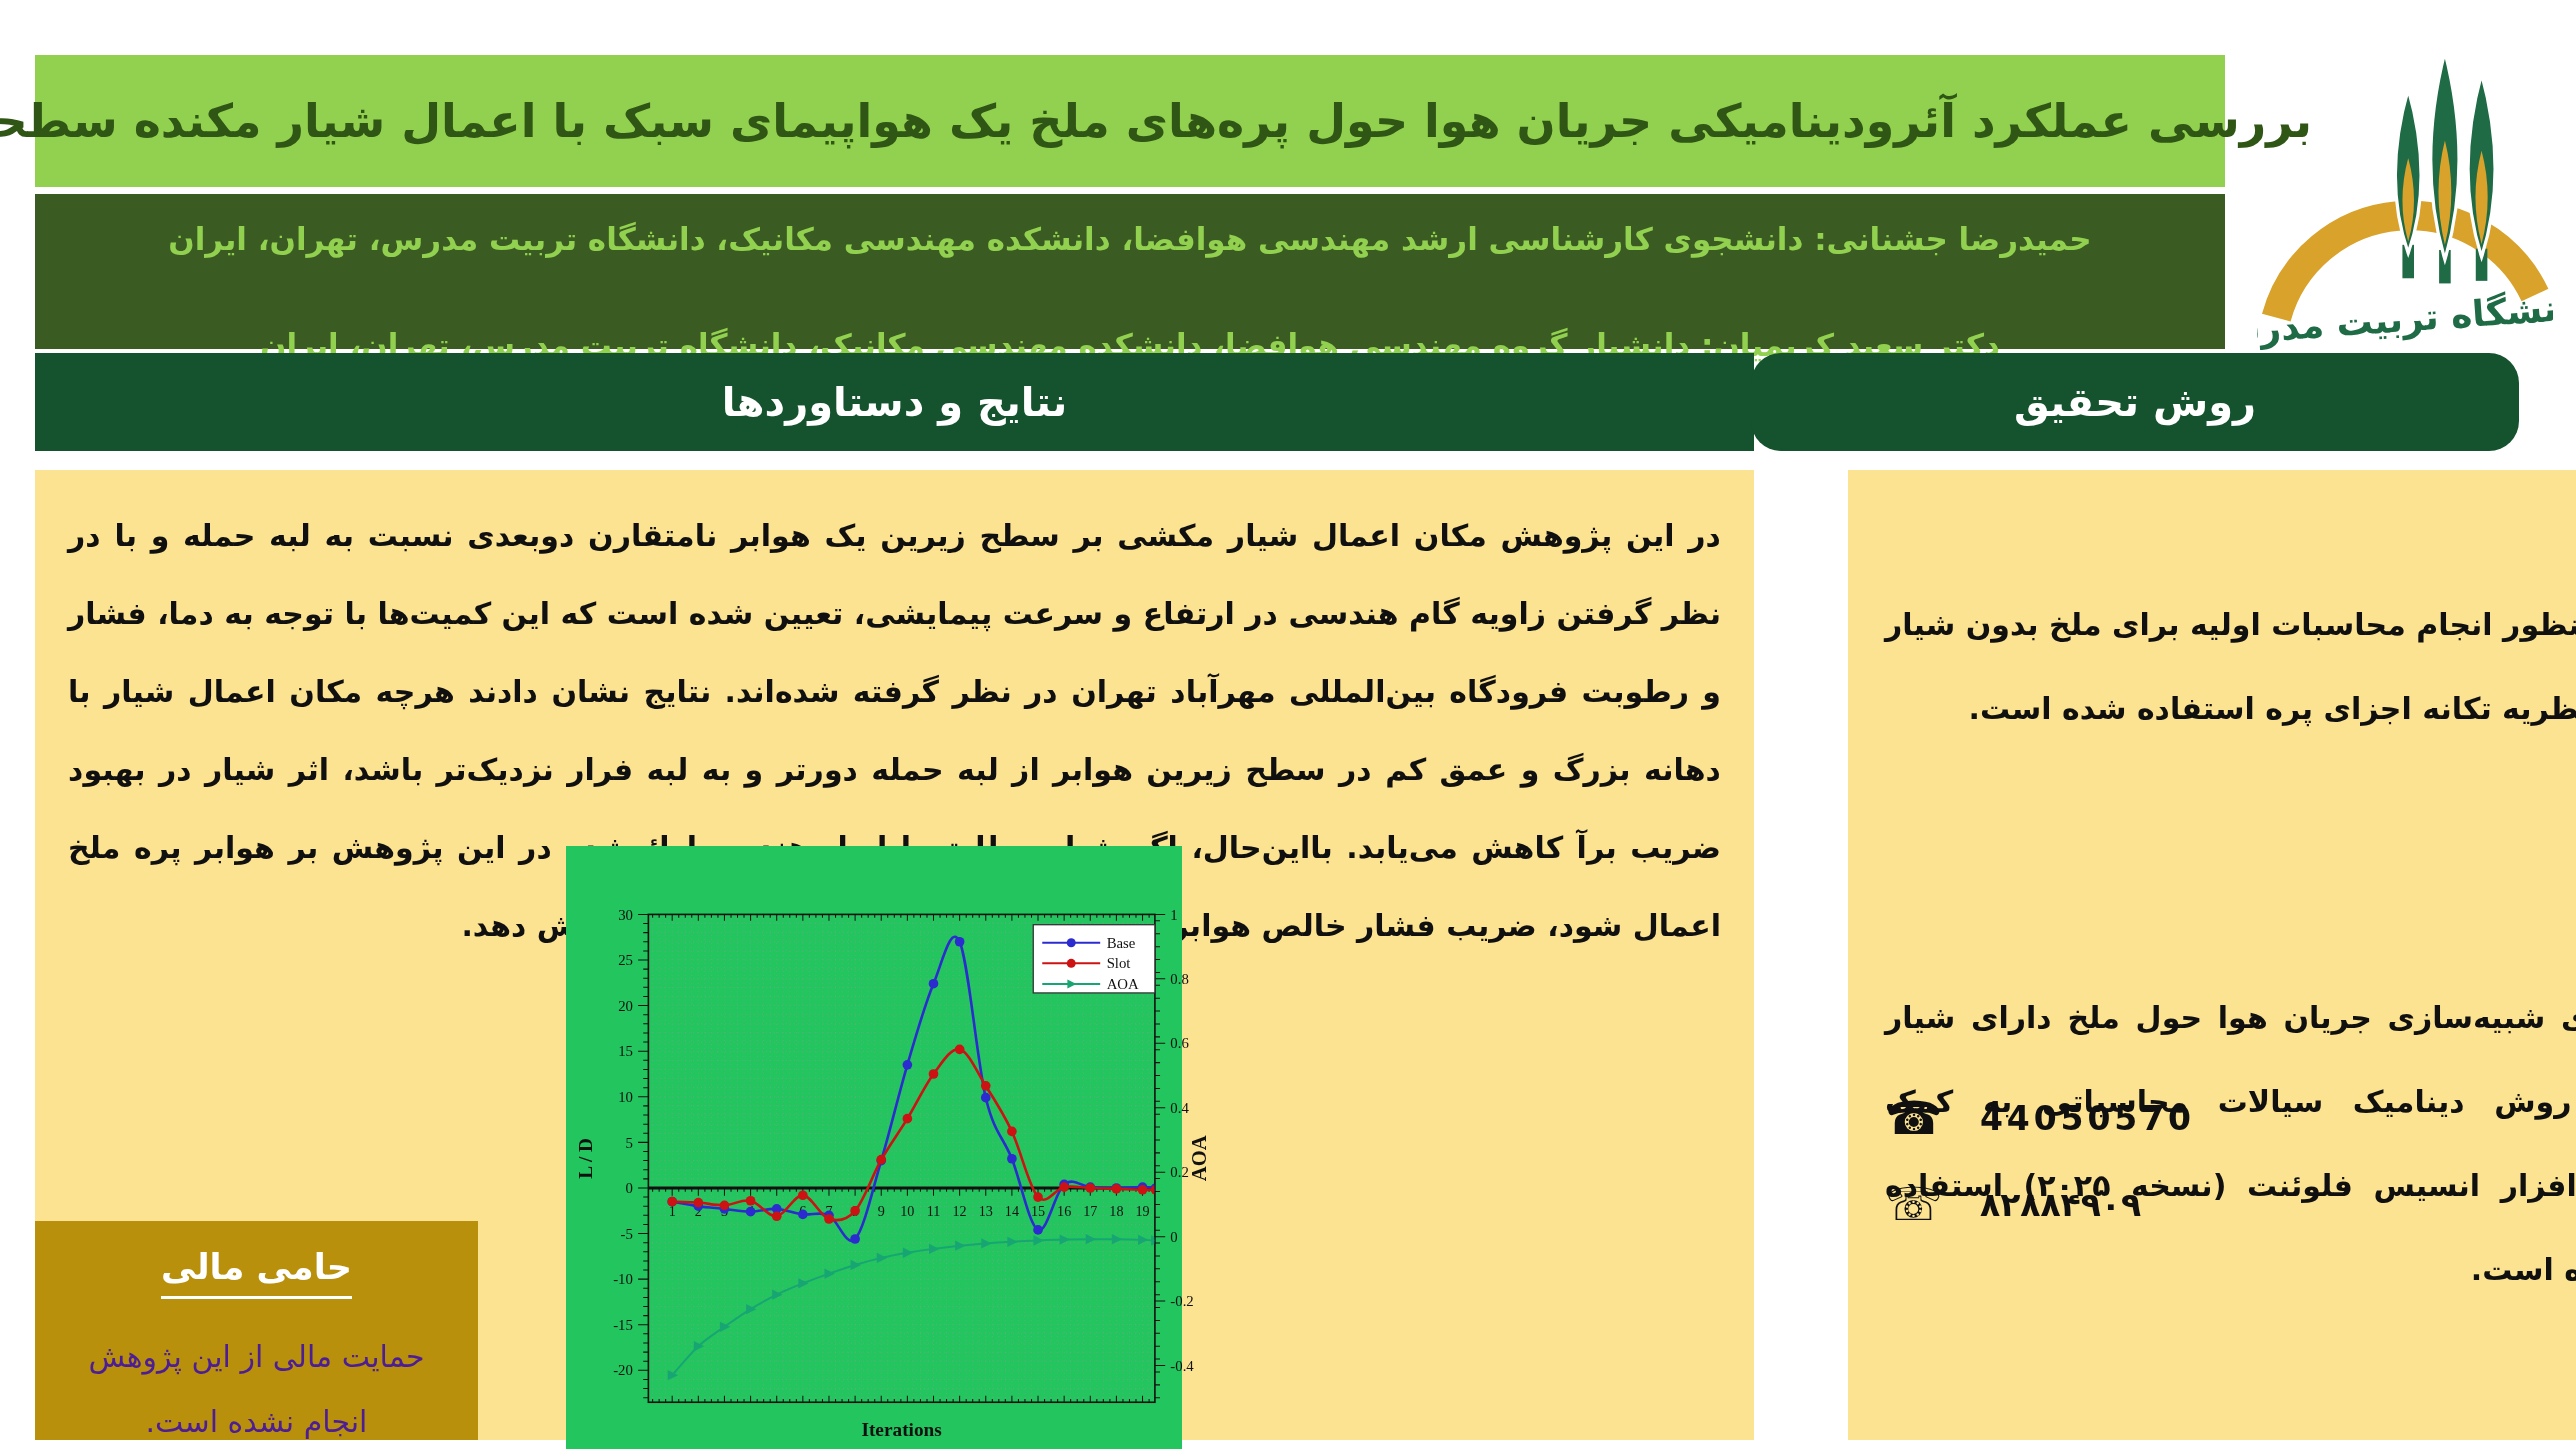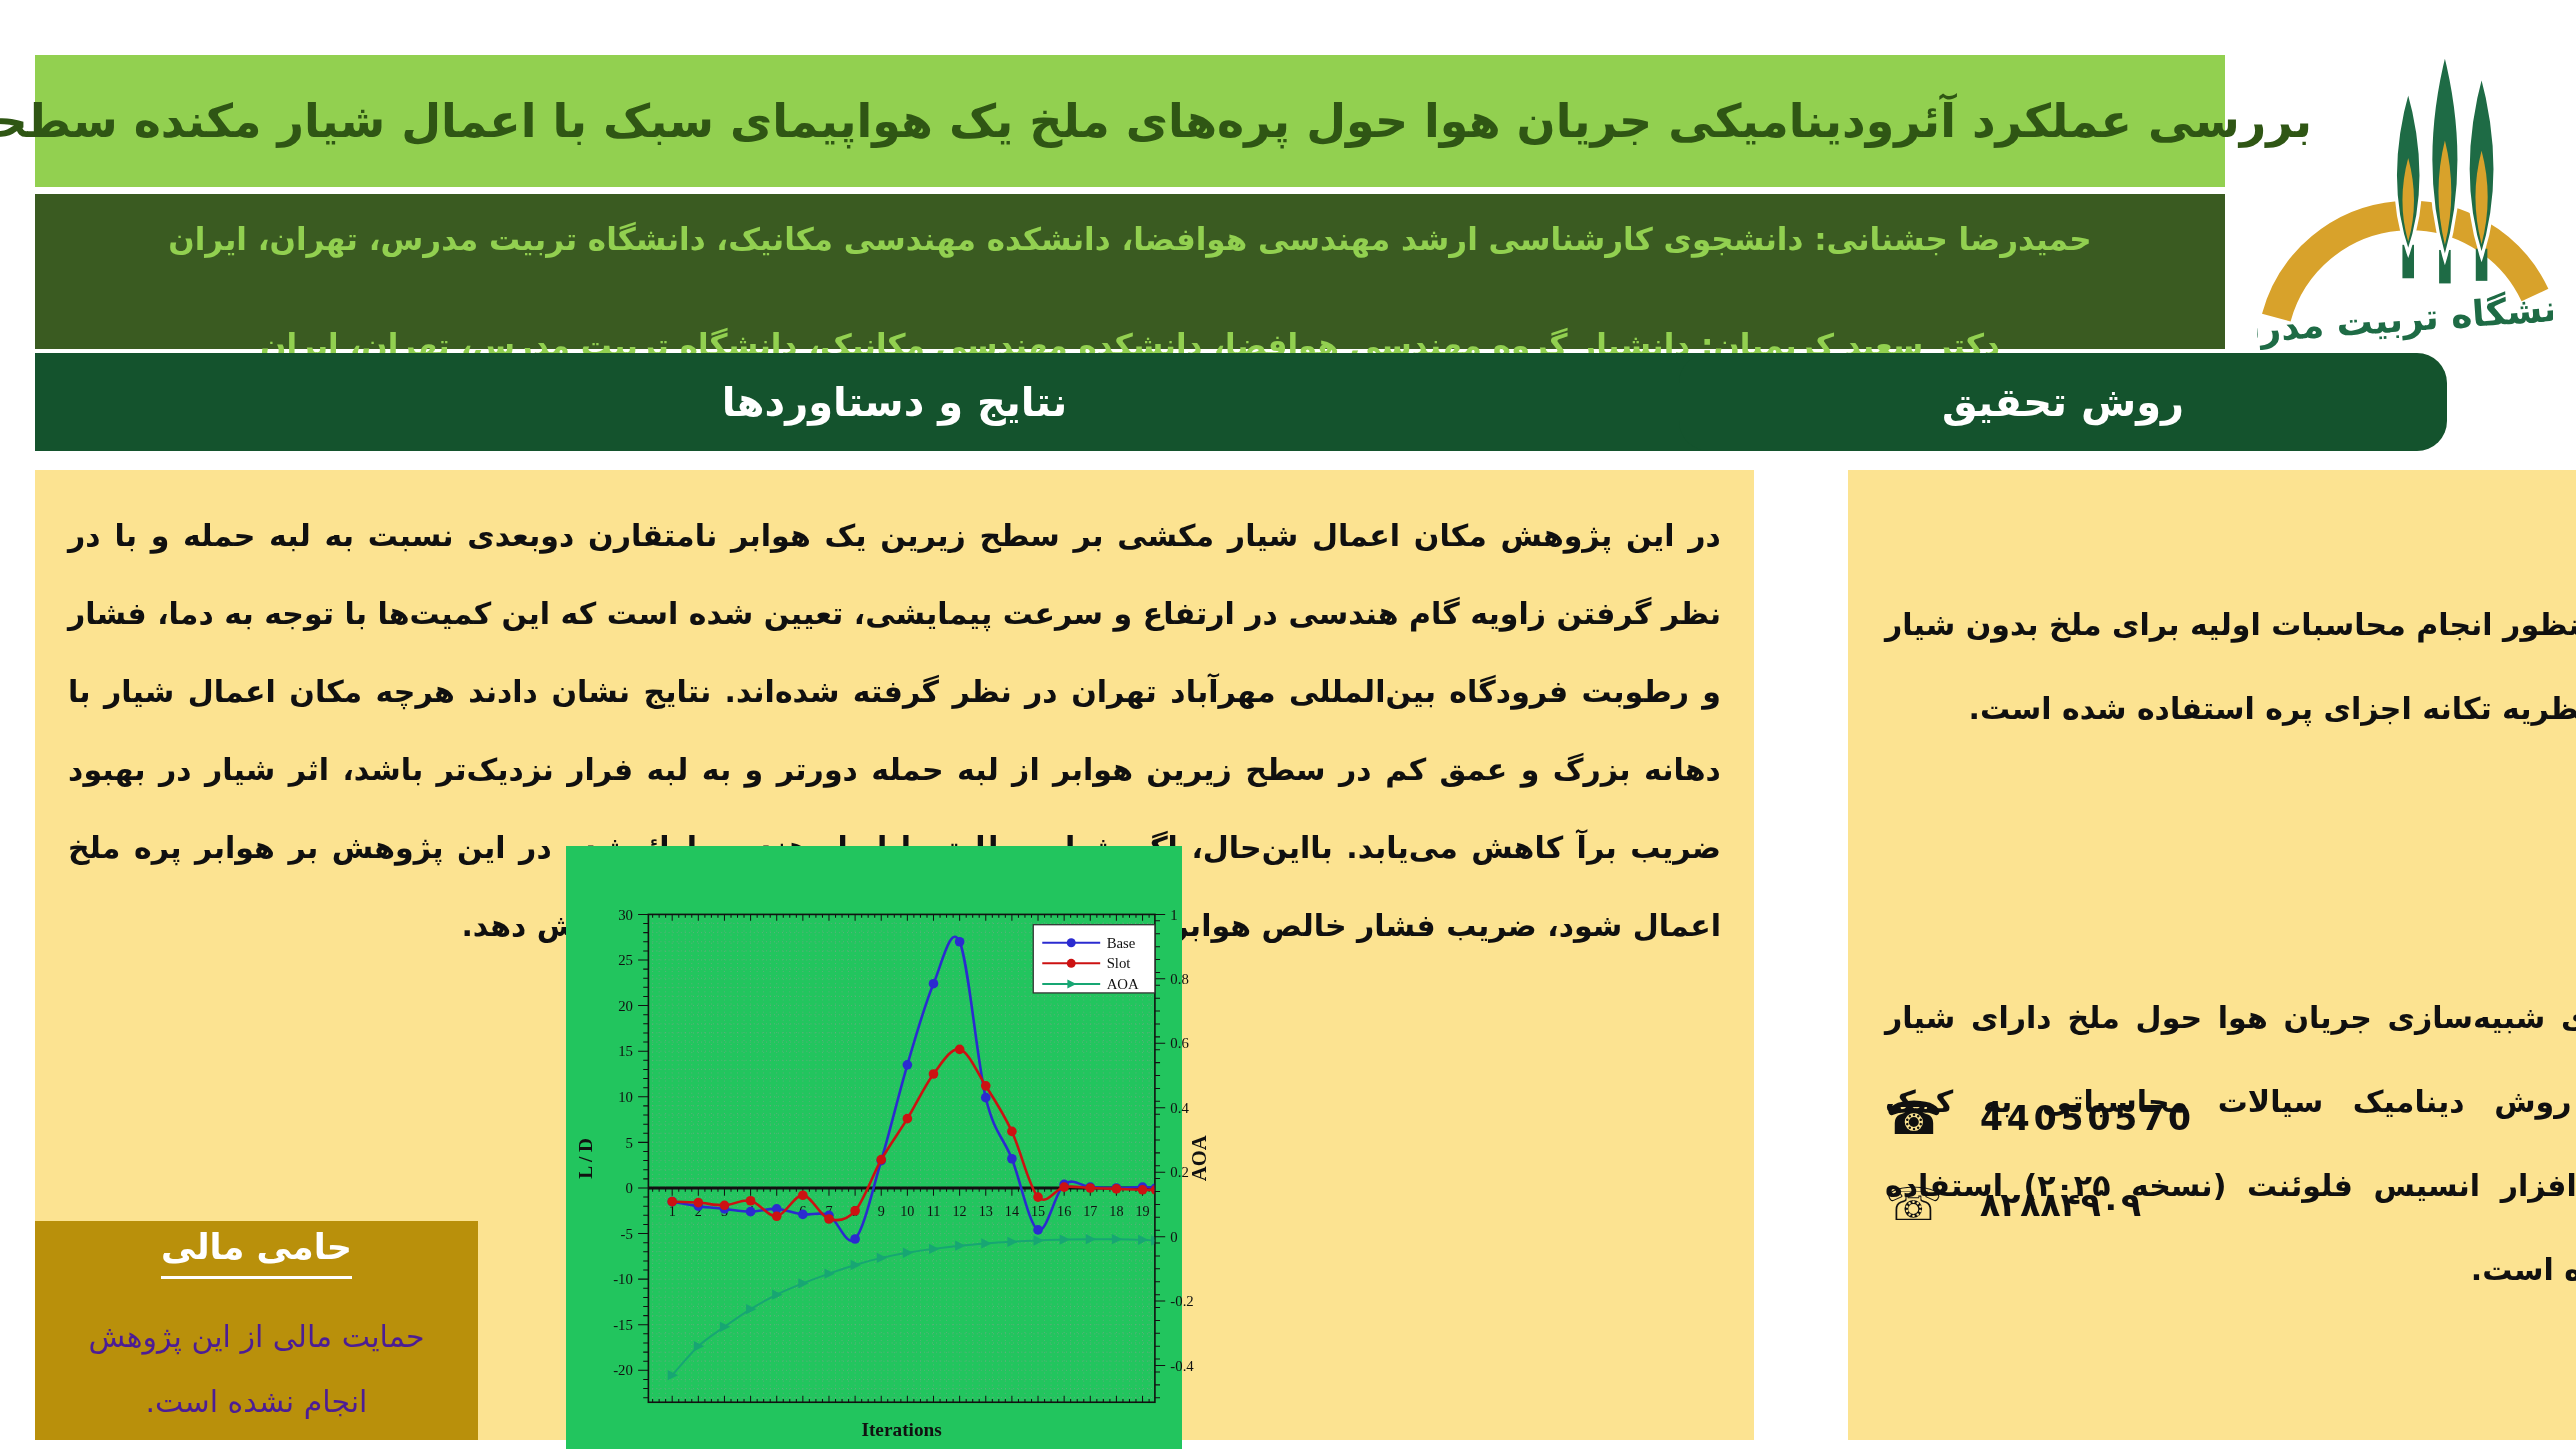--- a/index.html
+++ b/index.html
@@ -9,35 +9,35 @@
   .title-bar{position:absolute;left:35px;top:55px;width:2190px;height:132px;background:#92D050;
              display:flex;align-items:center;justify-content:center;}
   .title-bar .t{direction:rtl;font-size:46px;font-weight:bold;color:#2F5614;white-space:nowrap;}
   .authors-bar{position:absolute;left:35px;top:194px;width:2190px;height:155px;background:#3A5B21;
                display:flex;flex-direction:column;align-items:center;justify-content:center;row-gap:30px;}
   .authors-bar .a{direction:rtl;font-size:31px;font-weight:bold;color:#92D050;white-space:nowrap;margin-top:40px;}
   .logo-wrap{position:absolute;left:2257px;top:18px;width:296px;height:332px;}
   
   .sec-head{position:absolute;height:98px;background:#14532d;display:flex;align-items:center;justify-content:center;}
   .sec-head.results{left:35px;top:353px;width:1719px;}
-  .sec-head.method{left:1679px;top:353px;width:768px;border-radius:30px;}
+  .sec-head.method{left:1751px;top:353px;width:768px;border-radius:30px;}
   .sec-head .h{direction:rtl;font-size:40px;font-weight:bold;color:#ffffff;}
   
   .panel{position:absolute;top:470px;height:970px;background:#FCE391;}
   .panel.results{left:35px;width:1719px;}
   .panel.method{left:1848px;width:868px;}
   
   .para{position:absolute;top:27px;left:33px;right:33px;direction:rtl;text-align:justify;
         font-size:30px;font-weight:bold;color:#101010;line-height:78px;}
   
   .chart-box{position:absolute;left:531px;top:376px;width:616px;height:606px;background:#22c55e;
              border-bottom:1.9px solid #1a1a1a;}
   
   .sponsor{position:absolute;left:0px;top:751px;width:443px;height:219px;background:#B9900B;
-           display:flex;flex-direction:column;align-items:center;padding-top:6px;box-sizing:border-box;}
+           display:flex;flex-direction:column;align-items:center;padding-top:26px;box-sizing:border-box;}
   .sponsor .sh{direction:rtl;font-size:35px;font-weight:bold;color:#ffffff;border-bottom:3.2px solid #ffffff;
                padding-bottom:9px;}
   .sponsor .st{direction:rtl;margin-top:24.5px;font-size:30px;font-weight:normal;color:#4c1d95;text-align:center;
                line-height:65px;padding:0 26px;}
   
   .bullets{position:absolute;top:113px;left:37px;right:40px;}
   .bullet{display:flex;direction:rtl;}
   .bullet + .bullet{margin-top:225px;}
   .bullet .mark{flex:0 0 28px;margin-left:19.3px;margin-top:24.5px;}
   .bullet .btxt{direction:rtl;text-align:justify;font-size:30px;font-weight:bold;color:#101010;line-height:84px;}

